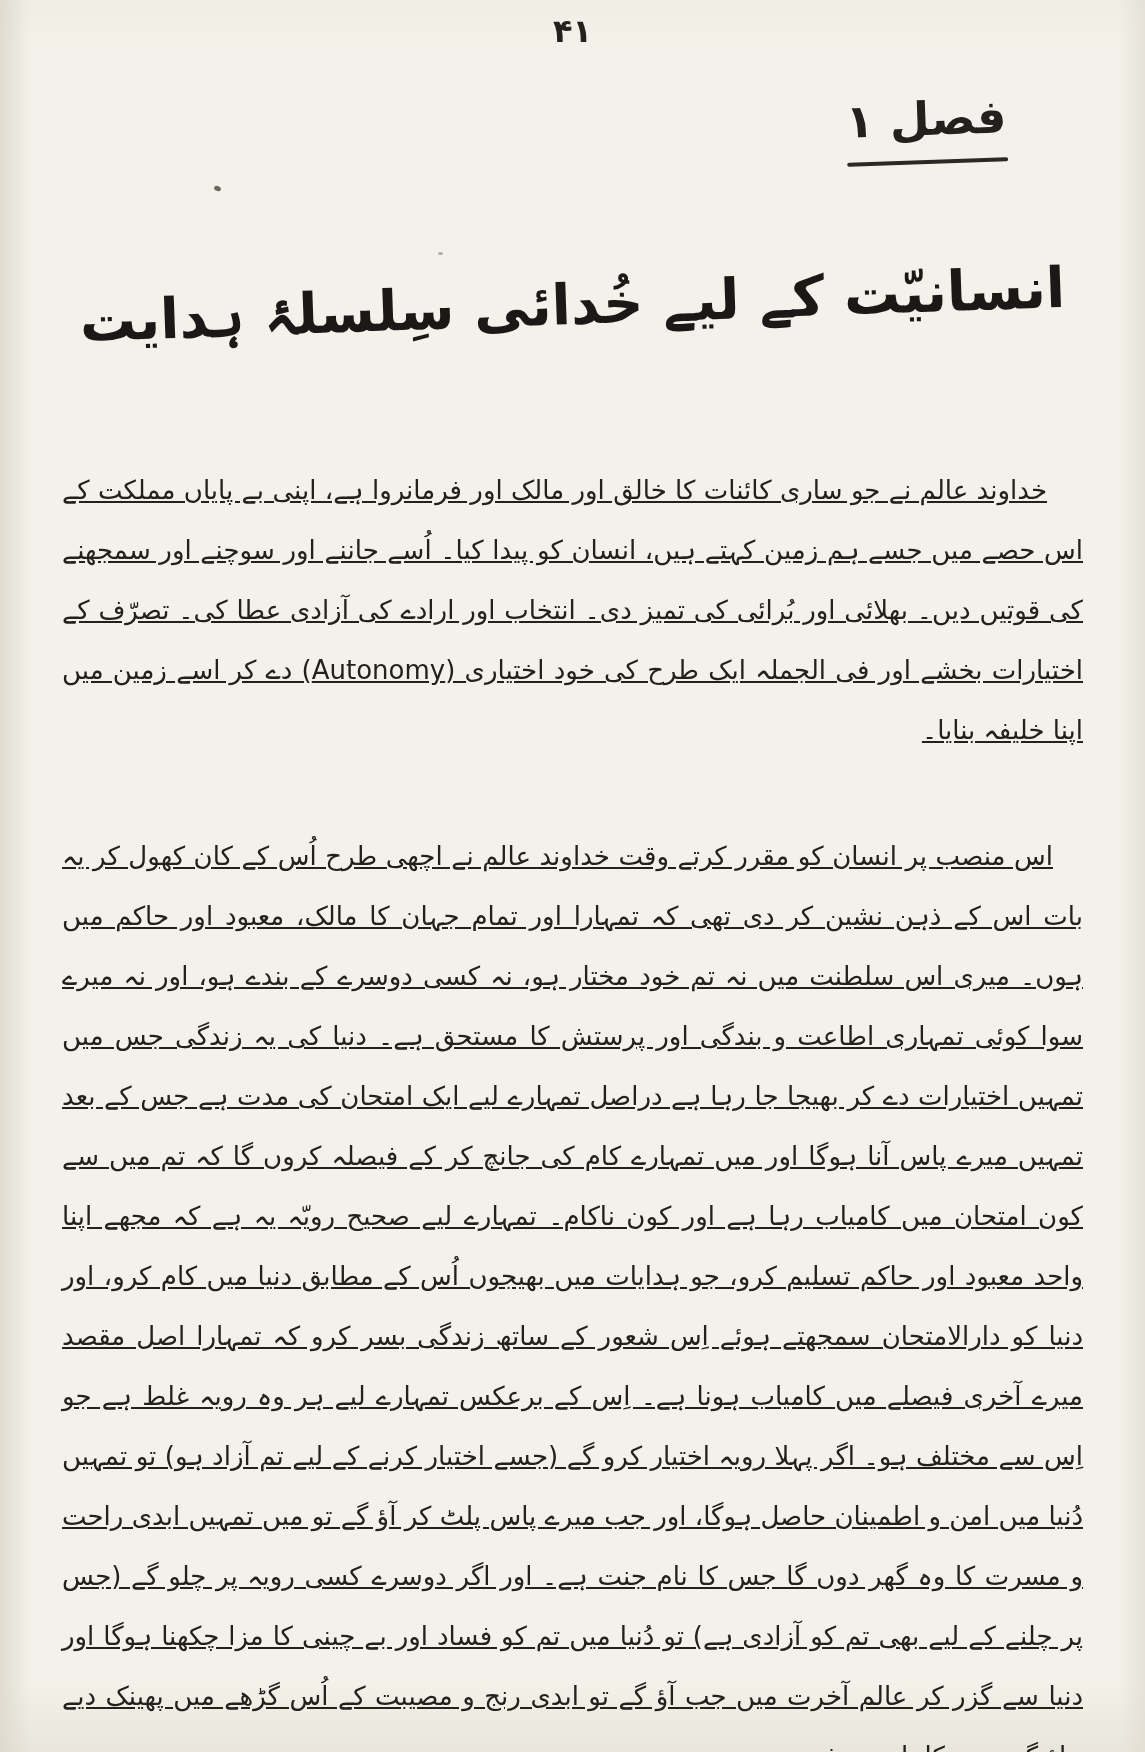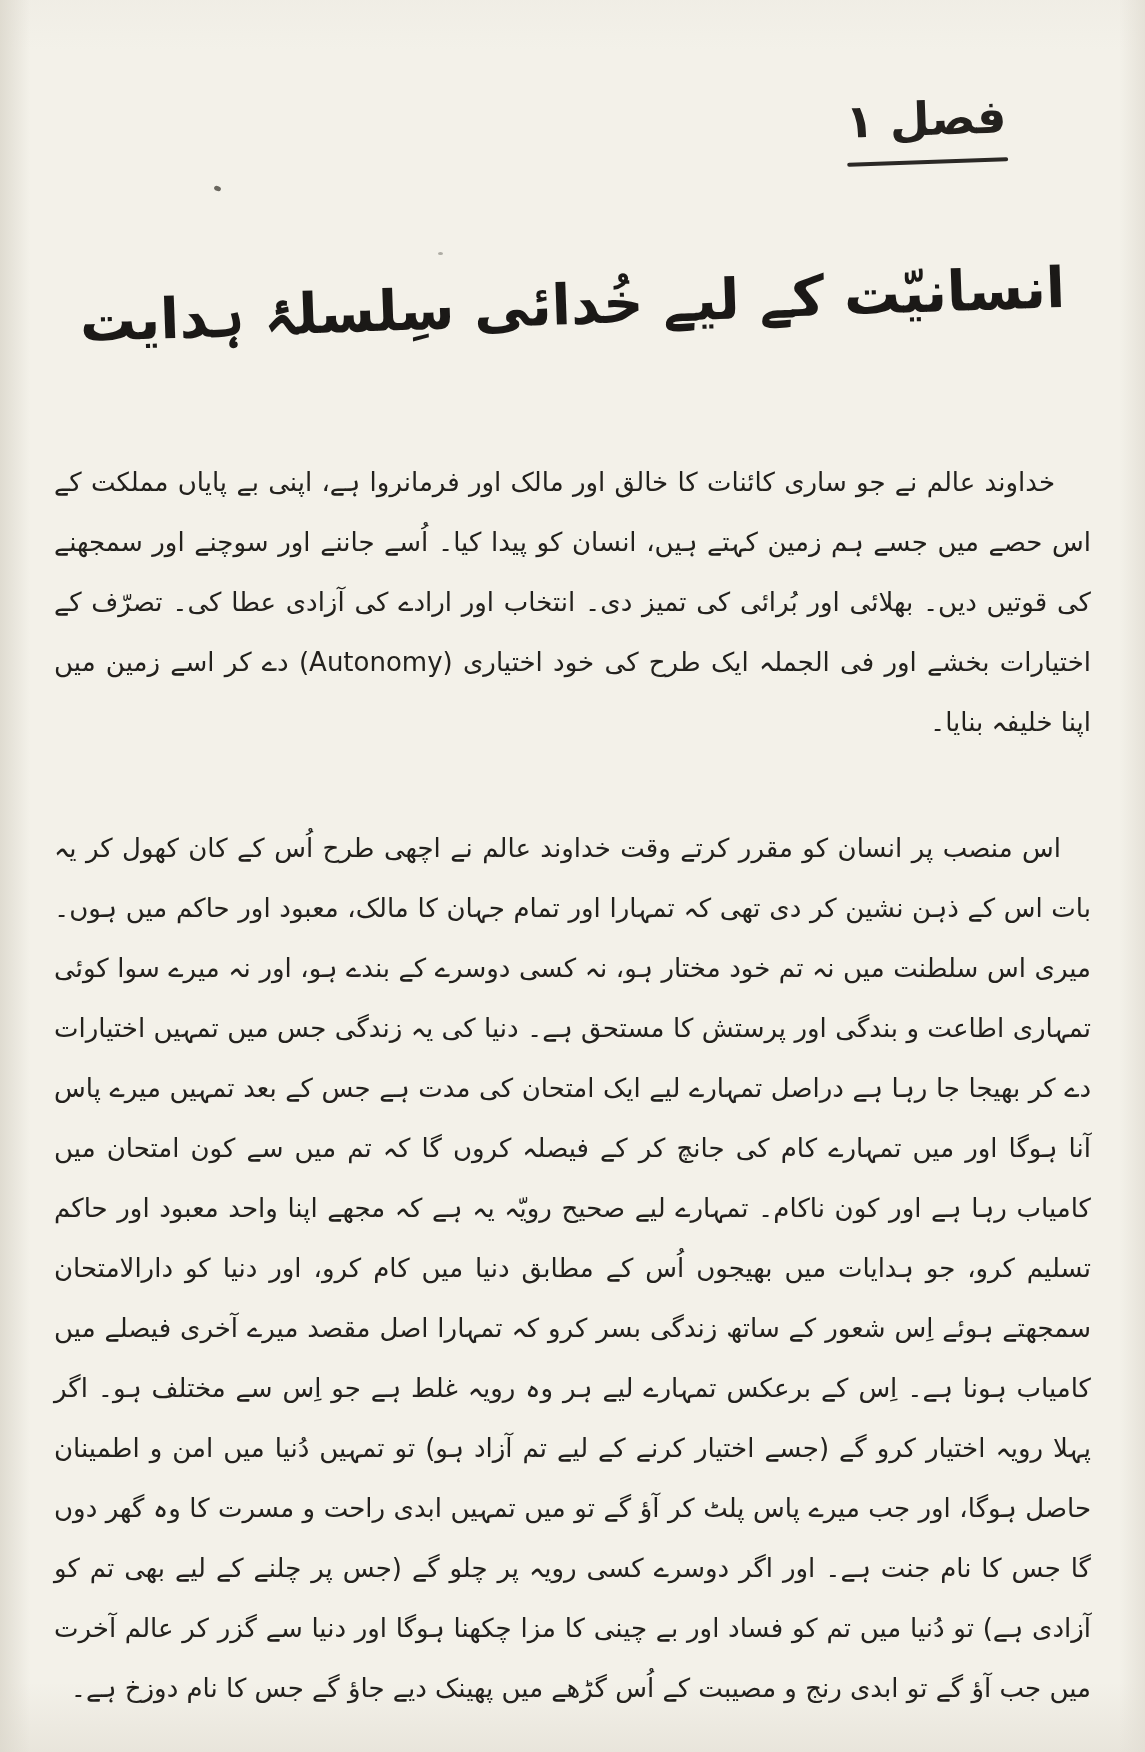--- a/index.html
+++ b/index.html
@@ -69,21 +69,22 @@
     top: 452px;
     right: 54px;
     left: 54px;
     direction: rtl;
     text-align: justify;
     font-size: 26px;
     line-height: 60px;
     color: #23211d;
   }
   .content p {
-    margin: 0;
+    margin: 8px;
+    text-decoration: underline;
   }
   .para-1 {
     text-indent: 36px;
     margin-bottom: 66px !important;
   }
   .para-2 {
     text-indent: 30px;
     margin-bottom: 12px !important;
   }
   .section-heading {
@@ -102,20 +103,21 @@
     border-radius: 50%;
   }
   .speck-a { top: 186px; left: 214px; width: 7px; height: 5px; transform: rotate(20deg); }
   .speck-b { top: 252px; left: 438px; width: 5px; height: 3px; opacity: 0.5; }
 </style>
 </head>
 <body>
 
 <div class="page">
 
+  <div class="page-number">۴۱</div>
 
   <div class="chapter-label">
     <span>فصل ۱</span>
     <span class="chapter-underline"></span>
   </div>
 
   <div class="main-title">انسانیّت کے لیے خُدائی سِلسلۂ ہدایت</div>
 
   <div class="content">
     <p class="para-1">خداوند عالم نے جو ساری کائنات کا خالق اور مالک اور فرمانروا ہے، اپنی بے پایاں مملکت کے اس حصے میں جسے ہم زمین کہتے ہیں، انسان کو پیدا کیا۔ اُسے جاننے اور سوچنے اور سمجھنے کی قوتیں دیں۔ بھلائی اور بُرائی کی تمیز دی۔ انتخاب اور ارادے کی آزادی عطا کی۔ تصرّف کے اختیارات بخشے اور فی الجملہ ایک طرح کی خود اختیاری (Autonomy) دے کر اسے زمین میں اپنا خلیفہ بنایا۔</p>

